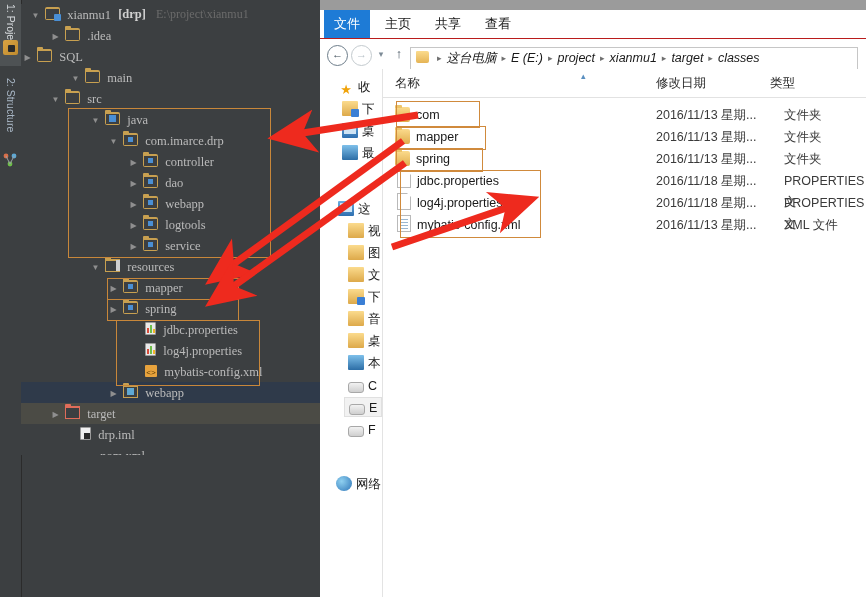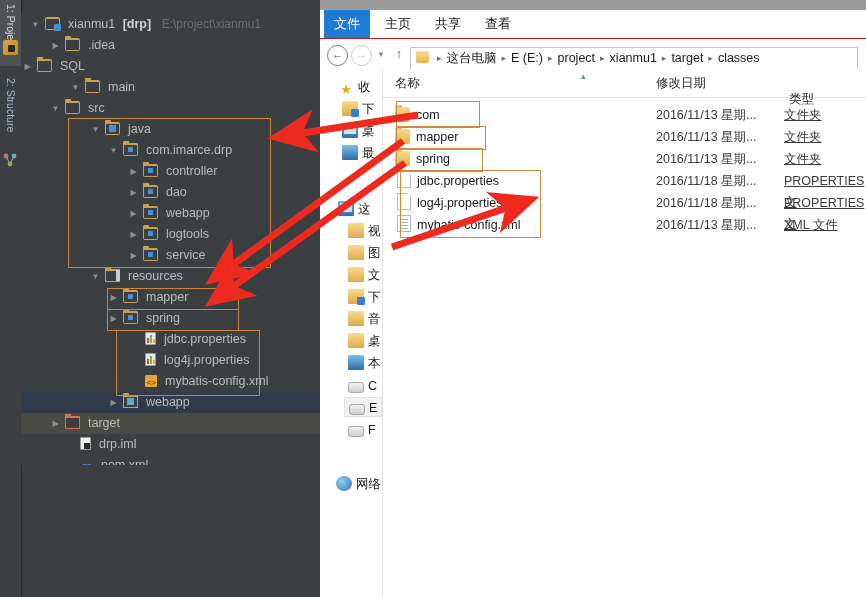--- a/index.html
+++ b/index.html
@@ -23,21 +23,21 @@
     display:flex;align-items:center;justify-content:flex-start;
     padding-top:4px;
   }
   #vtab-project{top:0;height:62px;background:#4e5254;color:#d5d9dc;}
   #vtab-structure{top:74px;height:80px;}
   .vicon{position:absolute;left:3px;width:15px;height:15px;}
   #vicon-project{top:40px;background:linear-gradient(135deg,#d9a343 0%,#c08b2e 100%);border-radius:2px;}
   #vicon-project:after{content:"";position:absolute;left:5px;top:5px;width:7px;height:7px;background:#2b2b2b;border-radius:1px;}
   #vicon-structure{top:152px;}
 
-  #ide-tree{position:absolute;left:21px;top:14px;width:299px;height:451px;background:#3c3f41;overflow:hidden;}
+  #ide-tree{position:absolute;left:21px;top:4px;width:299px;height:451px;background:#3c3f41;overflow:hidden;font-family:Liberation Serif, serif;}
 
   .trow{position:relative;height:21px;line-height:21px;white-space:nowrap;color:#bbbbbb;font-size:12.5px;}
   .trow.sel{background:#2f3a4a;}
   .trow.hov{background:#4b4b45;}
   .tw{display:inline-block;width:13px;text-align:center;color:#8f8f8f;font-size:8px;vertical-align:middle;}
   .ticon{display:inline-block;width:15px;height:13px;vertical-align:-2px;margin-right:4px;position:relative;}
   .tlabel{vertical-align:middle;}
   .tpath{color:#6b6b6b;margin-left:7px;font-size:12px;}
   .bold{font-weight:bold;color:#d0d0d0;}
 
@@ -89,21 +89,21 @@
   #rib-home{left:58px;width:40px;}
   #rib-share{left:108px;width:40px;}
   #rib-view{left:158px;width:40px;}
 
   #ex-addrbar{position:absolute;left:0;top:39px;width:546px;height:30px;background:#fff;}
   .navbtn{position:absolute;top:6px;width:19px;height:19px;border-radius:50%;border:1.3px solid #9aa7b3;color:#5a6b7a;font-size:11px;line-height:17px;text-align:center;}
   #nav-back{left:7px;color:#3b4a57;border-color:#6d7d8a;}
   #nav-fwd{left:31px;color:#b7c0c8;border-color:#c3cace;}
   #nav-recent{position:absolute;left:55px;top:9px;width:12px;height:12px;color:#7d8b96;font-size:9px;text-align:center;line-height:12px;}
   #nav-up{position:absolute;left:72px;top:7px;width:14px;height:16px;color:#3b4a57;font-size:13px;text-align:center;line-height:16px;}
-  #crumbbar{position:absolute;left:90px;top:8px;width:446px;height:22px;border:1px solid #c6c6c6;background:#fff;white-space:nowrap;overflow:hidden;}
+  #crumbbar{position:absolute;left:90px;top:8px;width:446px;height:22px;border:1px solid #c6c6c6;background:#fff;white-space:nowrap;overflow:hidden;font-style:italic;}
   #crumb-folder{display:inline-block;width:13px;height:12px;background:linear-gradient(180deg,#fbdb8d,#e5b455);border-radius:1px 2px 2px 2px;vertical-align:-2px;margin:0 3px 0 5px;}
   .crumb{display:inline-block;font-size:12.5px;color:#1a1a1a;line-height:20px;vertical-align:middle;}
   .crsep{display:inline-block;color:#6f6f6f;font-size:9px;margin:0 5px;vertical-align:middle;}
 
   #ex-body{position:absolute;left:0;top:69px;width:546px;height:528px;background:#fff;}
   #navpane{position:absolute;left:0;top:0;width:62px;height:528px;background:#fff;overflow:hidden;}
   #navpane-split{position:absolute;left:62px;top:0;width:1px;height:528px;background:#e3e3e3;}
   .navitem{position:absolute;left:0;height:20px;line-height:20px;white-space:nowrap;font-size:12.5px;color:#1a1a1a;}
   .navitem.sel{background:#f2f2f2;border:1px solid #e0e0e0;box-sizing:border-box;}
   .navicon{display:inline-block;width:16px;height:15px;vertical-align:-3px;margin-right:4px;position:relative;border-radius:1px;}
@@ -113,33 +113,33 @@
   .ni-pc{background:linear-gradient(180deg,#6aaee0,#2f6fb0);}
   .ni-pc:after{content:"";position:absolute;left:2px;top:2px;right:2px;bottom:4px;background:#cfe4f5;}
   .ni-disk{background:linear-gradient(180deg,#f2f2f2,#cfcfcf);border:1px solid #a8a8a8;border-radius:3px;height:11px;margin-top:2px;box-sizing:border-box;}
   .ni-net{background:radial-gradient(circle at 35% 35%,#8fd0f0,#2f76b8);border-radius:50%;}
   .ni-win{background:linear-gradient(180deg,#7ec0ea,#2c6da6);}
 
   #list-head{position:absolute;left:63px;top:0;width:483px;height:28px;border-bottom:1px solid #e2e2e2;background:#fff;}
   .colhead{position:absolute;top:0;height:28px;line-height:28px;font-size:12.5px;color:#2b2b2b;}
   #col-name{left:12px;}
   #col-date{left:273px;}
-  #col-type{left:406px;margin-top:16px;}
+  #col-type{left:387px;}
   #sortcaret{position:absolute;left:198px;top:2px;color:#5a8fc0;font-size:9px;}
 
   .filerow{position:absolute;left:63px;width:483px;height:21px;line-height:21px;font-size:12.5px;color:#1a1a1a;}
   .fi{display:inline-block;width:15px;height:15px;position:relative;vertical-align:-3px;margin:0 6px 0 12px;}
   .fi-folder{background:linear-gradient(180deg,#fbdb8d,#e0ad4c);border-radius:1px 2px 2px 2px;}
   .fi-folder:before{content:"";position:absolute;left:0;top:-2px;width:7px;height:3px;background:#edc469;border-radius:1px 1px 0 0;}
   .fi-file{background:#fff;border:1px solid #b9b9b9;width:12px;height:15px;margin-left:14px;}
   .fi-file:after{content:"";position:absolute;right:-1px;top:-1px;border-left:4px solid transparent;border-top:4px solid #ffffff;}
   .fi-xml{background:#fff;border:1px solid #b9b9b9;width:12px;height:15px;margin-left:14px;}
   .fi-xml .ln{position:absolute;left:2px;width:8px;height:1px;background:#9bb7d0;}
   .fcell-date{position:absolute;left:273px;color:#3a3a3a;}
-  .fcell-type{position:absolute;left:401px;color:#3a3a3a;text-decoration:underline;}
+  .fcell-type{position:absolute;left:401px;color:#3a3a3a;}
 
   
   .ebox{position:absolute;border:1.2px solid #d08a3c;pointer-events:none;}
 
   
   #arrows{position:absolute;left:0;top:0;width:866px;height:597px;pointer-events:none;}
 </style>
 </head>
 <body>
 

